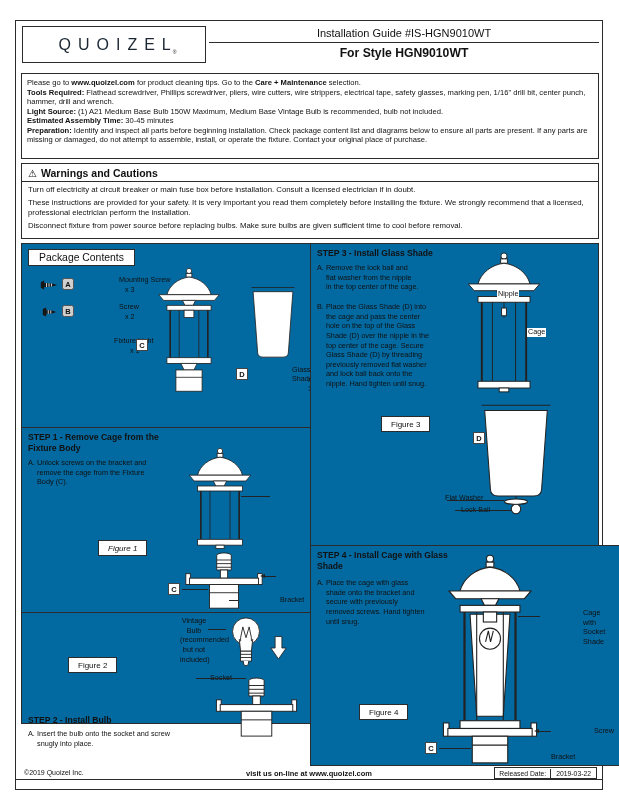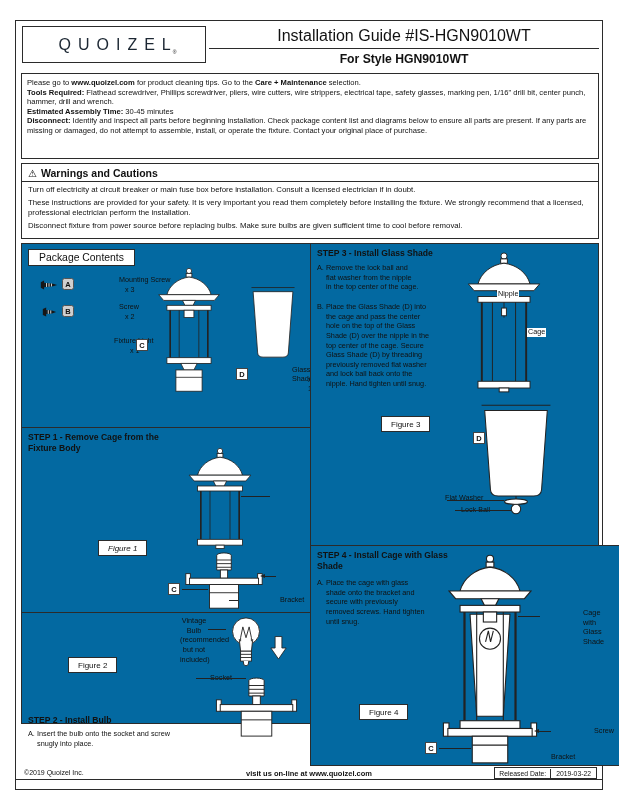--- a/index.html
+++ b/index.html
@@ -6,21 +6,21 @@
   html,body{background:#ffffff;}
   body{width:619px;height:800px;font-family:"Liberation Sans",sans-serif;color:#111;}
   .page{position:relative;width:619px;height:800px;background:#fff;overflow:hidden;}
   .sheet{position:absolute;left:15px;top:20px;width:588px;height:770px;border:1.5px solid #2b2b2b;background:#fff;}
   .abs{position:absolute;padding-left:40px;}
   
   .logo-box{position:absolute;left:6px;top:5px;width:184px;height:37px;border:1.2px solid #2b2b2b;display:flex;align-items:center;justify-content:center;}
   .logo-text{font-size:16px;letter-spacing:7px;padding-left:7px;font-weight:400;color:#1c2733;}
   .logo-mark{font-size:5px;align-self:flex-end;margin:0 0 7px -5px;}
   .titles{position:absolute;left:193px;right:3px;top:6px;text-align:center;}
-  .title1{font-size:16px;padding-bottom:3px;border-bottom:1.2px solid #2b2b2b;text-align:center;}
+  .title1{font-size:11px;padding-bottom:3px;border-bottom:1.2px solid #2b2b2b;text-align:center;}
   .title2{font-size:12.2px;font-weight:bold;padding-top:3px;}
   
   .intro{position:absolute;left:5px;top:52px;width:578px;height:86px;border:1px solid #2b2b2b;padding:4px 5px;}
   .t76{font-size:7.6px;line-height:1.26;}
   .warn{position:absolute;left:5px;top:142px;width:578px;height:76px;border:1px solid #2b2b2b;padding:3px 6px;}
   .warn-title{font-size:10.5px;font-weight:bold;display:flex;align-items:center;gap:4px;}
   .warn-icon{font-size:10px;font-weight:normal;}
   .warn-rule{border-bottom:1px solid #2b2b2b;margin:2px -6px 3px -6px;}
   .t78{font-size:7.8px;line-height:1.28;margin-top:3px;}
   
@@ -61,22 +61,23 @@
     <span class="logo-mark">®</span>
   </div>
   <div class="titles">
     <div class="title1">Installation Guide #IS-HGN9010WT</div>
     <div class="title2">For Style HGN9010WT</div>
   </div>
 
   <div class="intro">
     <div class="t76"><span>Please go to </span><b>www.quoizel.com</b><span> for product cleaning tips. Go to the </span><b>Care + Maintenance</b><span> selection.</span></div>
     <div class="t76"><b>Tools Required:</b><span> Flathead screwdriver, Phillips screwdriver, pliers, wire cutters, wire strippers, electrical tape, safety glasses, marking pen, 1/16" drill bit, center punch, hammer, drill and wrench.</span></div>
+    <div class="t76"><b>Light Source:</b><span> (1) A21 Medium Base Bulb 150W Maximum, Medium Base Vintage Bulb is recommended, bulb not included.</span></div>
     <div class="t76"><b>Estimated Assembly Time:</b><span> 30-45 minutes</span></div>
-    <div class="t76"><b>Disconnect:</b><span> Identify and inspect all parts before beginning installation. Check package content list and diagrams below to ensure all parts are present. If any parts are missing or damaged, do not attempt to assemble, install, or operate the fixture. Contact your original place of purchase.</span></div>
+    <div class="t76"><b>Preparation:</b><span> Identify and inspect all parts before beginning installation. Check package content list and diagrams below to ensure all parts are present. If any parts are missing or damaged, do not attempt to assemble, install, or operate the fixture. Contact your original place of purchase.</span></div>
   </div>
 
   <div class="warn">
     <div class="warn-title">
       <span class="warn-icon">⚠</span>
       <span>Warnings and Cautions</span>
     </div>
     <div class="warn-rule"></div>
     <div class="t78">Turn off electricity at circuit breaker or main fuse box before installation. Consult a licensed electrician if in doubt.</div>
     <div class="t78">These instructions are provided for your safety. It is very important you read them completely before installing the fixture. We strongly recommend that a licensed, professional electrician perform the installation.</div>
@@ -130,20 +131,21 @@
       <line class="s" x1="9" y1="4" x2="61" y2="4"></line>
       <path class="sf" d="M11,9 L59,9 L53.5,83 Q53,88 47,88 L23,88 Q17,88 16.5,83 Z"></path>
     </svg>
     <div class="badge" style="left:214px;top:124px;">D</div>
     <span class="abs lbl" style="left:230px;top:122px;">Glass Shade</span>
     <span class="abs lbl" style="left:246px;top:132px;">x 1</span>
   </div>
 
   <div class="panel" style="left:5px;top:406px;width:290px;height:186px;">
     <div class="step-title" style="left:6px;top:4px;width:160px;">STEP 1 - Remove Cage from the Fixture Body</div>
+    <div class="abs t7 hang" style="left:6px;top:30px;width:132px;">A. Unlock screws on the bracket and remove the cage from the Fixture Body (C).</div>
 
     <svg style="left:152px;top:18px;" width="92" height="105" viewBox="0 0 110 126">
       <circle class="sf" cx="55" cy="6" r="3.2"></circle>
       <rect class="sf" x="51.5" y="9" width="7" height="4.5"></rect>
       <path class="sf" d="M55,13.5 C42,15 31,23.5 28,35 L82,35 C79,23.5 68,15 55,13.5 Z"></path>
       <path class="sf" d="M18,35 L92,35 L86,42 L24,42 Z"></path>
       <path class="sf" d="M47,42 L63,42 L60,48 L50,48 Z"></path>
       <rect class="sf" x="28" y="48" width="54" height="6"></rect>
       <line class="s2" x1="32" y1="54" x2="32" y2="112"></line>
       <line class="s2" x1="78" y1="54" x2="78" y2="112"></line>
@@ -282,21 +284,21 @@
       <line class="s" x1="67" y1="54" x2="67" y2="152"></line>
       <rect class="sf" x="28" y="152" width="54" height="7"></rect>
       <rect class="sf" x="13" y="154" width="5" height="12"></rect>
       <rect class="sf" x="92" y="154" width="5" height="12"></rect>
       <rect class="sf" x="17" y="159" width="76" height="7"></rect>
       <rect class="sf" x="39" y="166" width="32" height="24"></rect>
       <line class="s" x1="39" y1="174" x2="71" y2="174"></line>
     </svg>
 
     <div class="lead" style="left:207px;top:70px;width:22px;"></div>
-    <div class="abs t7" style="left:232px;top:62px;width:54px;">Cage with Glass Shade</div>
+    <div class="abs t7" style="left:232px;top:62px;width:54px;">Cage with Socket Shade</div>
 
     <div class="figbox" style="left:48px;top:158px;">Figure 4</div>
 
     <div class="arrow-l" style="left:227px;top:185px;width:13px;"></div>
     <span class="abs lbl" style="left:243px;top:181px;">Screw</span>
     <div class="badge" style="left:114px;top:196px;">C</div>
     <div class="lead" style="left:128px;top:202px;width:32px;"></div>
     <span class="abs lbl" style="left:200px;top:207px;">Bracket</span>
   </div>
 

